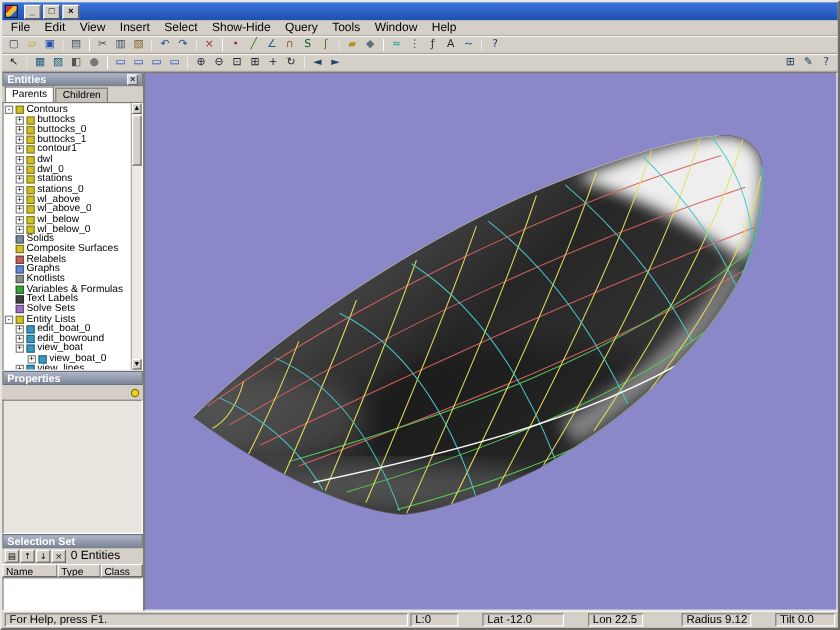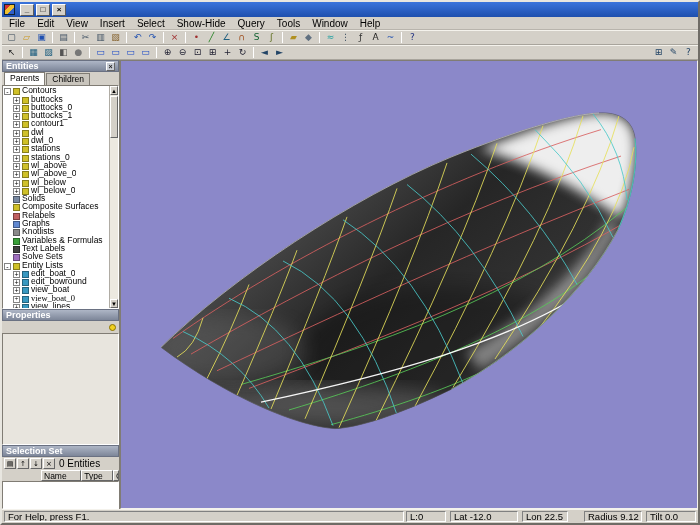--- a/index.html
+++ b/index.html
@@ -69,21 +69,21 @@
   .prop-bar { height:12px; flex:none; display:flex; align-items:center; padding:0 3px; background:#d4d0c8; }
   .bulb { width:7px; height:7px; margin-left:auto; border-radius:50%;
     background:#f0d020; border:1px solid #8a7200; cursor:default; }
   .prop-body { height:112px; flex:none; background:#e8e5de; border:1px solid; border-color:#807c74 #fff #fff #807c74; }
 
   .sel-toolbar { height:13px; flex:none; display:flex; align-items:center; padding:0 2px; background:#d4d0c8; }
   .sel-btn { width:12px; height:11px; flex:none; margin-right:1px; font-size:7px; line-height:8px;
     background:#d4d0c8; border:1px solid; border-color:#fff #666 #666 #fff; padding:0; cursor:default;
     font-family:"DejaVu Sans",sans-serif; }
   .sel-count { font-size:10px; margin-left:3px; white-space:nowrap; }
-  .sel-thead { height:11px; flex:none; display:flex; font-size:8.5px;margin-left:39px; }
+  .sel-thead { height:11px; flex:none; display:flex; font-size:8.5px; }
   .th { height:11px; line-height:10px; padding:0 2px; background:#d4d0c8;
     border:1px solid; border-color:#fff #666 #666 #fff; cursor:default; overflow:hidden; }
   .th:nth-child(1){ width:46px; } .th:nth-child(2){ width:36px; } .th:nth-child(3){ flex:1; }
   .sel-body { flex:1; background:#fff; border:1px solid; border-color:#807c74 #fff #fff #807c74; }
 
   
   .viewport { flex:1; position:relative; background:var(--viewport-bg);
     border:1px solid; border-color:#807c74 #f4f2ec #f4f2ec #807c74; }
   .viewport svg { position:absolute; inset:0; width:100%; height:100%; }
   .ln { fill:none; stroke-width:0.9; opacity:0.95; }
@@ -411,21 +411,21 @@
             <div class="tree-row" style="padding-left: 10px;">
               <span class="expander">+</span>
               <span class="tree-icon" style="background: rgb(56, 152, 192);"></span>
               <span class="tree-label">edit_bowround</span>
             </div>
             <div class="tree-row" style="padding-left: 10px;">
               <span class="expander">+</span>
               <span class="tree-icon" style="background: rgb(56, 152, 192);"></span>
               <span class="tree-label">view_boat</span>
             </div>
-            <div class="tree-row" style="padding-left: 10px; font-family: Liberation Serif, serif;">
+            <div class="tree-row" style="padding-left: 20px;">
               <span class="expander">+</span>
               <span class="tree-icon" style="background: rgb(56, 152, 192);"></span>
               <span class="tree-label">view_boat_0</span>
             </div>
             <div class="tree-row" style="padding-left: 10px;">
               <span class="expander">+</span>
               <span class="tree-icon" style="background: rgb(56, 152, 192);"></span>
               <span class="tree-label">view_lines</span>
             </div>
           </div>
@@ -534,21 +534,21 @@
         <path class="hull-edge-top" d="M40,292 C110,222 230,140 330,98 C400,69 452,54 478,53"></path>
         <path class="hull-edge-right" d="M514,79 C517,106 511,141 497,172"></path>
         <path class="hull-edge-bottom" d="M497,172 C464,236 400,296 330,335"></path>
       </svg>
     </div>
 
   </div>
 
   <div class="statusbar">
     <div class="status-cell status-help">For Help, press F1.</div>
-    <div style="display:flex;gap:4px;">
+    <div style="display:flex;gap:20px;">
         <div class="status-cell" style="width: 40px;">L:0</div>
         <div class="status-cell" style="width: 68px;">Lat -12.0</div>
         <div class="status-cell" style="width: 46px;">Lon 22.5</div>
         <div class="status-cell" style="width: 58px; margin-left: 12px;">Radius 9.12</div>
         <div class="status-cell" style="width: 50px;">Tilt 0.0</div>
       </div>
   </div>
 
 </div>
 

